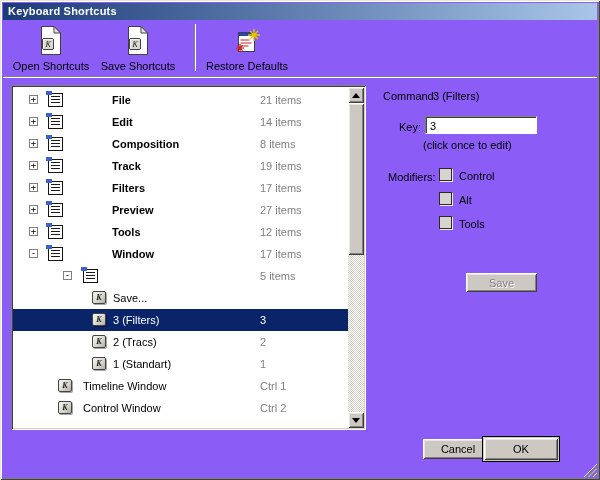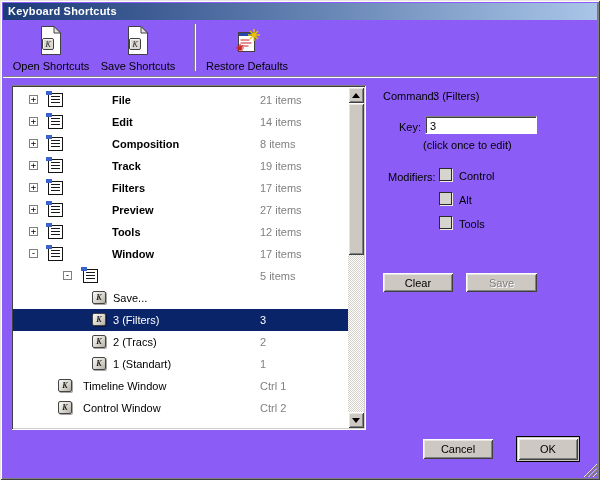--- a/index.html
+++ b/index.html
@@ -110,21 +110,21 @@
   .btn3d {
     background:#cdc9c2; border:none; cursor:default;
     font:11px "Liberation Sans", sans-serif; color:#000;
     box-shadow: inset 1px 1px 0 #fff, inset -1px -1px 0 #404040,
                 inset 2px 2px 0 #e9e6e0, inset -2px -2px 0 #808080;
   }
   .btn3d.disabled { color:#808080; text-shadow:1px 1px 0 #fff; }
   .clear-btn { position:absolute; left:383px; top:273px; width:70px; height:19px; }
   .save-btn  { position:absolute; left:466px; top:273px; width:71px; height:19px; }
   .cancel-btn{ position:absolute; left:423px; top:439px; width:70px; height:20px; }
-  .ok-ring   { position:absolute; left:516px; top:436px; width:64px; height:26px; border:1px solid #000; padding:1px; background:#cdc9c2; }
+  .ok-ring   { position:absolute; left:482px; top:436px; width:78px; height:26px; border:1px solid #000; padding:1px; background:#cdc9c2; }
   .ok-ring .btn3d { width:100%; height:100%; display:block; }
 
   .grip { position:absolute; right:3px; bottom:3px; width:13px; height:13px; }
 </style>
 </head>
 <body>
 
 <div class="window">
 
   <div class="titlebar">
@@ -283,21 +283,20 @@
   <span class="abs" style="left:423px; top:139px;">(click once to edit)</span>
 
   <span class="abs" style="left:388px; top:171px;">Modifiers:</span>
   <span class="cb" style="left:439px; top:168px;"></span>
   <span class="abs" style="left:459px; top:170px;">Control</span>
   <span class="cb" style="left:439px; top:192px;"></span>
   <span class="abs" style="left:459px; top:194px;">Alt</span>
   <span class="cb" style="left:439px; top:216px;"></span>
   <span class="abs" style="left:459px; top:218px;">Tools</span>
 
-  <button class="btn3d clear-btn">Clear</button>
   <button class="btn3d save-btn disabled">Save</button>
 
   <button class="btn3d cancel-btn">Cancel</button>
   <div class="ok-ring">
     <button class="btn3d">OK</button>
   </div>
 
   <span class="grip">
     <svg width="13" height="13" viewBox="0 0 13 13">
       <path d="M13 0 L0 13" stroke="#f2f0ec" stroke-width="1"></path>

